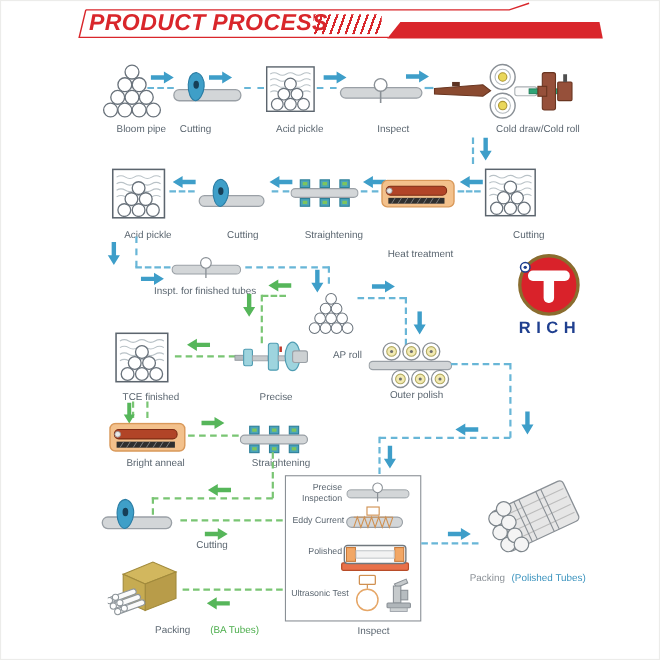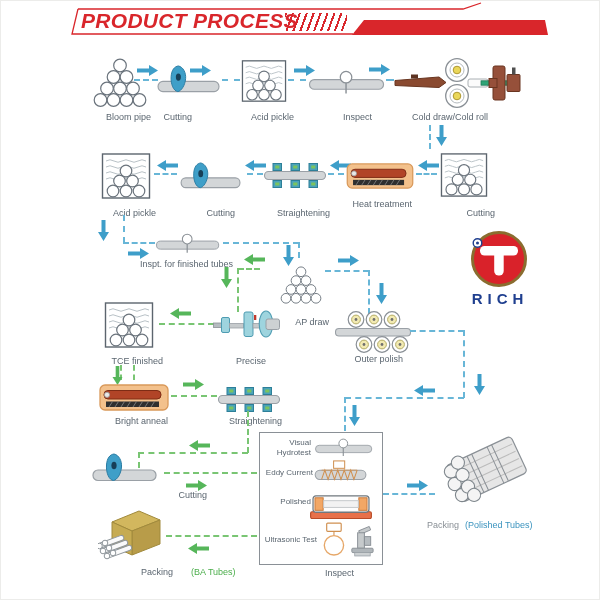--- a/index.html
+++ b/index.html
@@ -296,21 +296,21 @@
   <div class="lbl" style="left:311px;top:111px;width:60px">Inspect</div>
 
   <svg class="ic b" style="left:368px;top:62px" width="22" height="13">
       <use href="#s-ar-r"></use>
     </svg>
   <div class="dash-b" style="left:385px;top:78px;width:8px"></div>
 
   <svg class="ic" style="left:392px;top:56px" width="130" height="52">
       <use href="#s-colddraw"></use>
     </svg>
-  <div class="lbl" style="left:377px;top:111px;width:110px">Cold draw/Cold roll</div>
+  <div class="lbl" style="left:416px;top:111px;width:110px">Cold draw/Cold roll</div>
 
   <div class="dashv-b" style="left:428px;top:124px;height:24px"></div>
   <svg class="ic b" style="left:434px;top:124px" width="13" height="22">
       <use href="#s-ar-d"></use>
     </svg>
 
   <svg class="ic" style="left:100px;top:151px" width="50" height="48">
       <use href="#s-tank"></use>
     </svg>
   <div class="lbl" style="left:95px;top:207px;width:60px">Acid pickle</div>
@@ -336,21 +336,21 @@
   <div class="lbl" style="left:265px;top:207px;width:64px">Straightening</div>
 
   <svg class="ic b" style="left:328px;top:158px" width="22" height="13">
       <use href="#s-ar-l"></use>
     </svg>
   <div class="dash-b" style="left:327px;top:172px;width:16px"></div>
 
   <svg class="ic" style="left:345px;top:162px" width="68" height="26">
       <use href="#s-furnace"></use>
     </svg>
-  <div class="lbl" style="left:341px;top:198px;width:70px">Heat treatment</div>
+  <div class="lbl" style="left:341px;top:225px;width:70px">Heat treatment</div>
 
   <svg class="ic b" style="left:416px;top:158px" width="22" height="13">
       <use href="#s-ar-l"></use>
     </svg>
   <div class="dash-b" style="left:415px;top:172px;width:21px"></div>
 
   <svg class="ic" style="left:438px;top:151px" width="50" height="46">
       <use href="#s-tank"></use>
     </svg>
   <div class="lbl" style="left:432px;top:207px;width:62px">Cutting</div>
@@ -371,21 +371,21 @@
 
   <div class="dash-b" style="left:222px;top:241px;width:76px"></div>
   <div class="dashv-b" style="left:297px;top:241px;height:16px"></div>
   <svg class="ic b" style="left:281px;top:244px" width="13" height="22">
       <use href="#s-ar-d"></use>
     </svg>
 
   <svg class="ic" style="left:277px;top:265px" width="46" height="40">
       <use href="#s-pyr"></use>
     </svg>
-  <div class="lbl" style="left:280px;top:316px;width:48px">AP draw</div>
+  <div class="lbl" style="left:280px;top:316px;width:48px">AP roll</div>
 
   <svg class="ic g" style="left:242px;top:252px" width="22" height="13">
       <use href="#s-ar-l"></use>
     </svg>
   <div class="dash-g" style="left:237px;top:267px;width:22px"></div>
   <div class="dashv-g" style="left:236px;top:267px;height:44px"></div>
   <svg class="ic g" style="left:219px;top:266px" width="13" height="22">
       <use href="#s-ar-d"></use>
     </svg>
 
@@ -455,21 +455,21 @@
       <use href="#s-cut"></use>
     </svg>
   <div class="lbl" style="left:146px;top:489px;width:60px">Cutting</div>
 
   <div class="dash-g" style="left:163px;top:471px;width:93px"></div>
   <svg class="ic g" style="left:185px;top:478px" width="22" height="13">
       <use href="#s-ar-r"></use>
     </svg>
 
   <div id="inspect-box"></div>
-  <div class="lbl sm wrap" style="left:264px;top:437px;width:46px">Visual Hydrotest</div>
+  <div class="lbl sm wrap" style="left:264px;top:437px;width:46px">Precise Inspection</div>
   <svg class="ic" style="left:313px;top:437px" width="60" height="19">
       <use href="#s-tubemag"></use>
     </svg>
 
   <div class="lbl sm" style="left:260px;top:467px;width:52px">Eddy Current</div>
   <svg class="ic" style="left:312px;top:459px" width="56" height="24">
       <use href="#s-eddy"></use>
     </svg>
 
   <div class="lbl sm" style="left:264px;top:496px;width:46px">Polished</div>

